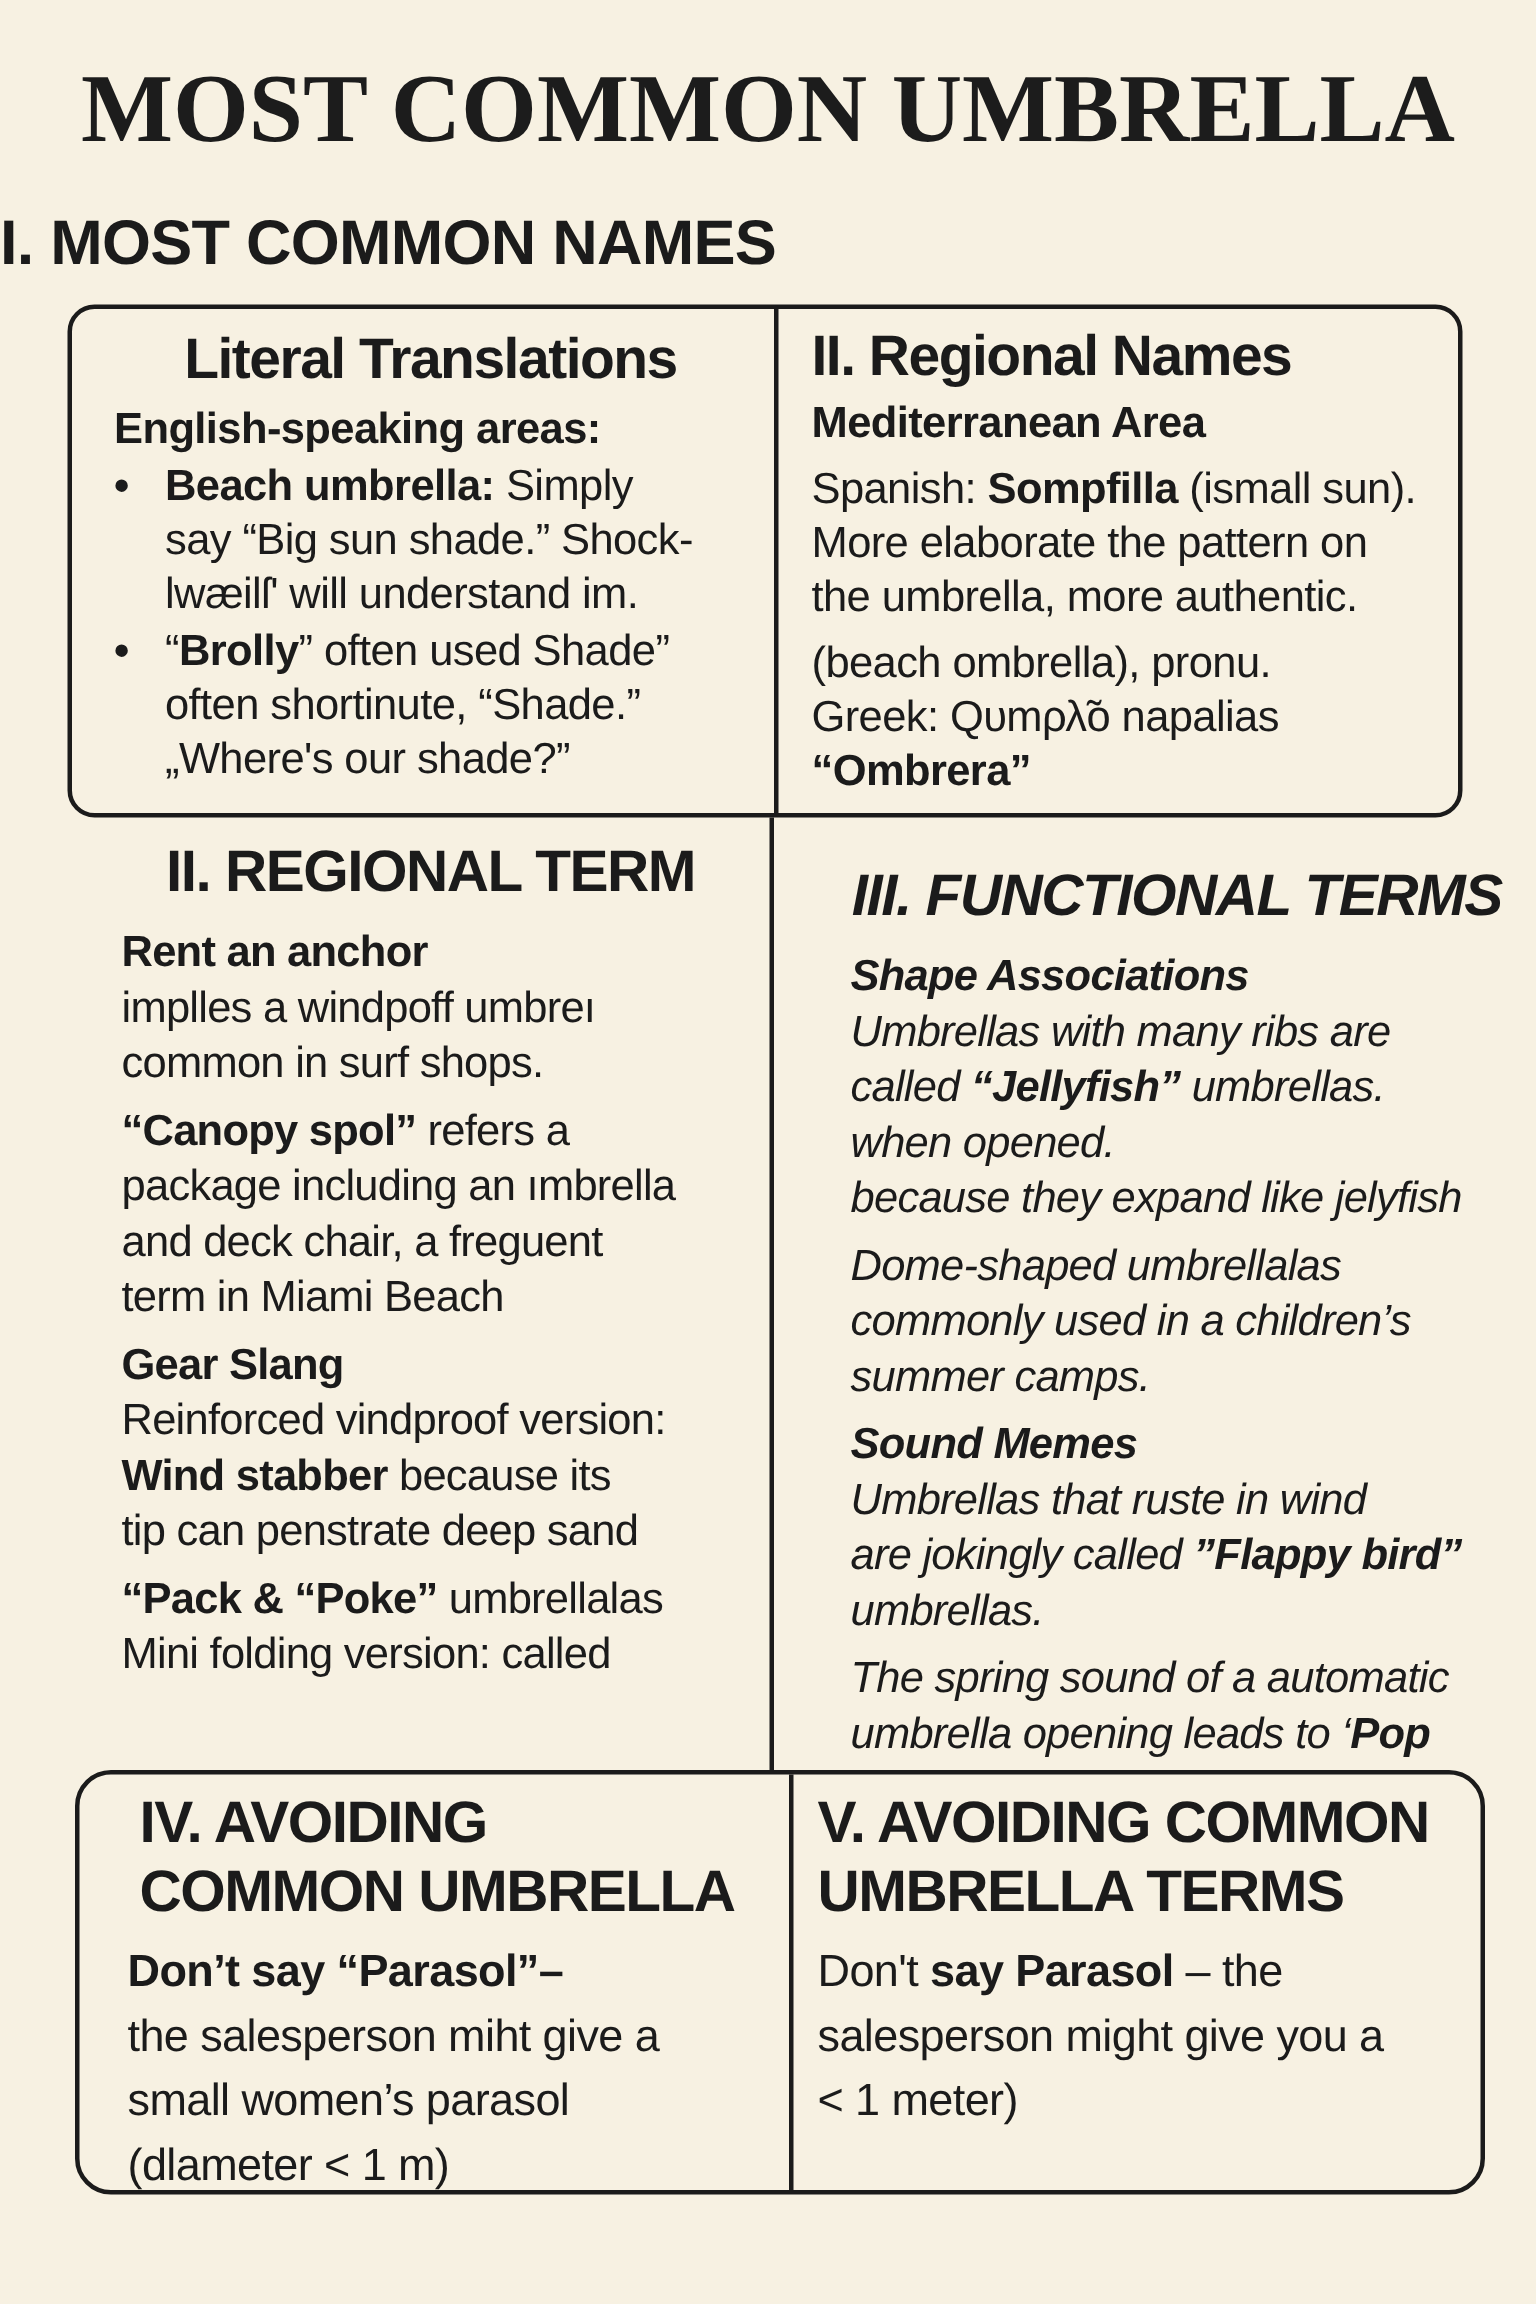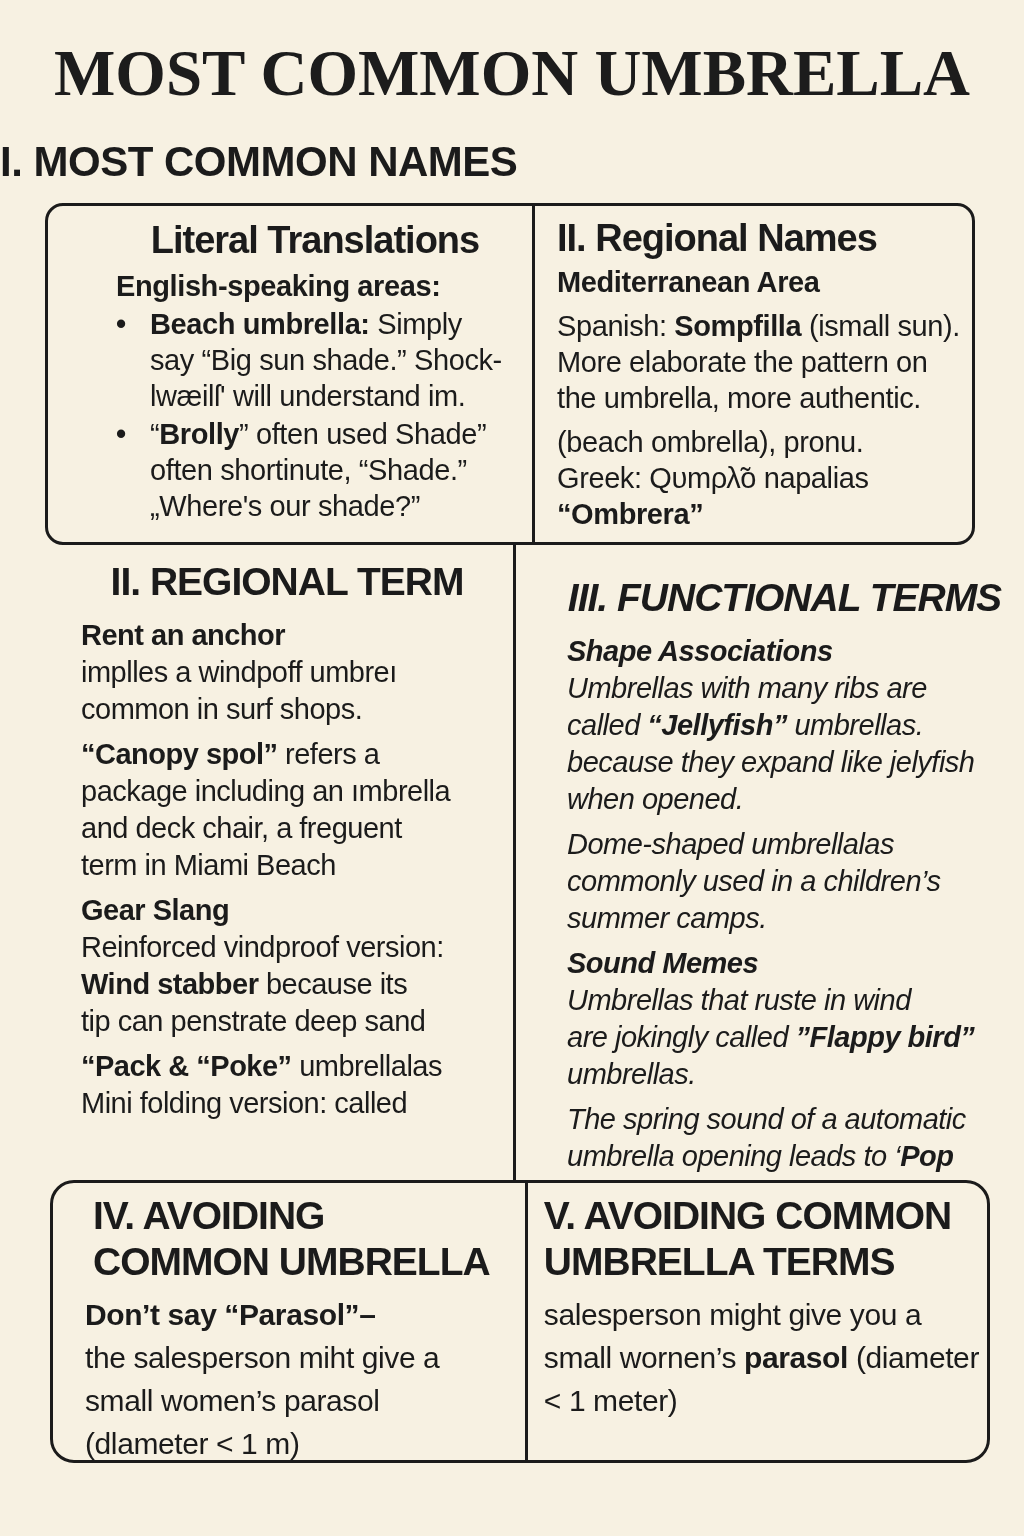--- a/index.html
+++ b/index.html
@@ -10,21 +10,21 @@
   .title{
     position:absolute;top:36px;left:0;width:100%;margin:0;text-align:center;
     font-family:"Liberation Serif","DejaVu Serif",serif;font-weight:700;font-size:65px;
     letter-spacing:0px;color:#1c1c1c;
   }
   .subtitle{
     position:absolute;top:138px;left:0;width:100%;margin:0;text-align:left;
     font-size:42px;font-weight:700;letter-spacing:-0.5px;
   }
   .box{position:absolute;border:3px solid #1b1b1b;border-radius:18px;box-sizing:border-box;background:#f7f1e2;}
-  .box1{left:45px;top:203px;width:930px;height:342px;padding-left:40px;}
+  .box1{left:45px;top:203px;width:930px;height:342px;}
   .box2{left:50px;top:1180px;width:940px;height:283px;border-radius:24px;}
   .cols{display:flex;height:100%;}
   .c1l{width:468px;box-sizing:border-box;padding:12px 18px 0 28px;}
   .c1r{flex:1;border-left:3px solid #1b1b1b;box-sizing:border-box;padding:10px 12px 0 22px;}
   .h-col{font-size:38px;font-weight:700;letter-spacing:-1px;line-height:44px;}
   .center{text-align:center;}
   .lead{font-weight:700;}
   .body1{font-size:29px;line-height:36px;letter-spacing:-0.4px;}
   .c1l .lead{margin-top:6px;}
   .c1r .lead{margin-top:4px;}
@@ -119,22 +119,22 @@
           <div class="tline"><span class="b">“Pack &amp; “Poke”</span><span> umbrellalas</span></div>
           <div class="tline"><span>Mini folding version: called</span></div>
         </div>
     </div>
     <div class="midr">
       <div class="h-mid">III. FUNCTIONAL TERMS</div>
       <div class="bodym para">
           <div class="tline"><span class="b">Shape Associations</span></div>
           <div class="tline"><span>Umbrellas with many ribs are</span></div>
           <div class="tline"><span>called </span><span class="b">“Jellyfish”</span><span> umbrellas.</span></div>
+          <div class="tline"><span>when opened.</span></div>
           <div class="tline"><span>because they expand like jelyfish</span></div>
-          <div class="tline"><span>when opened.</span></div>
         </div>
       <div class="bodym para">
           <div class="tline"><span>Dome-shaped umbrellalas</span></div>
           <div class="tline"><span>commonly used in a children’s</span></div>
           <div class="tline"><span>summer camps.</span></div>
         </div>
       <div class="bodym para">
           <div class="tline"><span class="b">Sound Memes</span></div>
           <div class="tline"><span>Umbrellas that ruste in wind</span></div>
           <div class="tline"><span>are jokingly called </span><span class="b">”Flappy bird”</span></div>
@@ -160,21 +160,21 @@
             <div class="tline"><span>small women’s parasol</span></div>
             <div class="tline"><span>(dlameter &lt; 1 m)</span></div>
           </div>
       </div>
       <div class="c2r">
         <div class="h-b">
             <div class="tline"><span>V. AVOIDING COMMON</span></div>
             <div class="tline"><span>UMBRELLA TERMS</span></div>
           </div>
         <div class="bodyb">
+            <div class="tline"><span>Don't </span><span class="b">say Parasol</span><span> – the</span></div>
             <div class="tline"><span>salesperson might give you a</span></div>
-            <div class="tline"><span>small wornen’s </span><span class="b">parasol</span><span> (diameter</span></div>
             <div class="tline"><span>&lt; 1 meter)</span></div>
           </div>
       </div>
     </div>
   </section>
 
 </div>
 
 </body></html>

